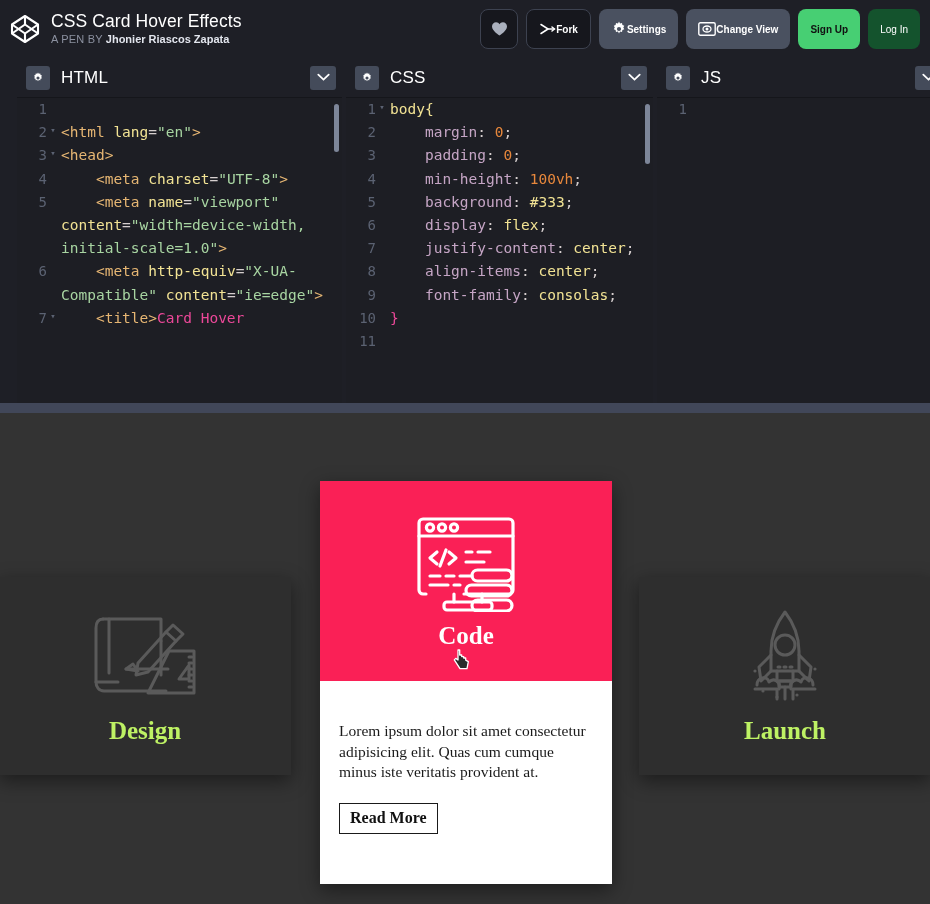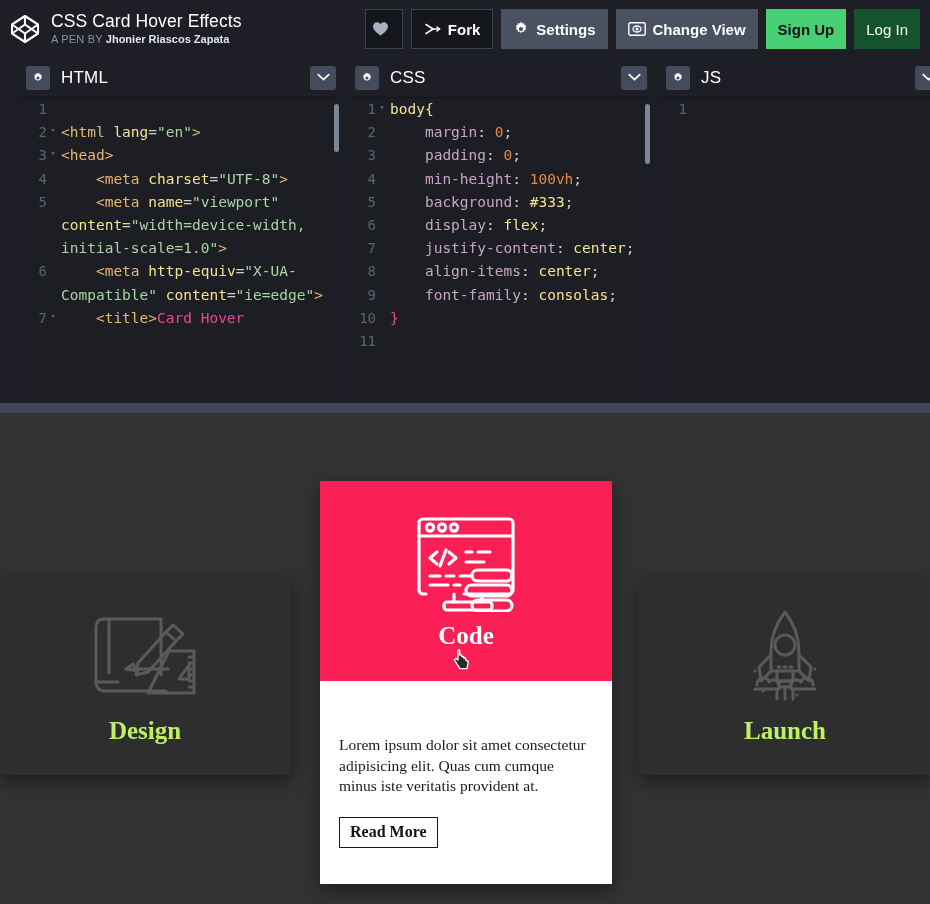--- a/index.html
+++ b/index.html
@@ -47,26 +47,25 @@
     color: #8c91a0;
     white-space: nowrap;
     letter-spacing: .2px;
   }
   .pen-by .author { color: #e3e6ee; font-weight: bold; letter-spacing: 0; }
 
   .tb-actions { display: flex; align-items: center; gap: 8px; flex: 0 0 auto; }
   .btn {
     height: 40px;
     box-sizing: border-box;
-    border-radius: 0;
+    border-radius: 8px;
     display: flex;
     align-items: center;
-    gap: 7px;
     padding: 0 12px;
-    font-size: 15px;
+    font-size: 10px;
     color: #ffffff;
     cursor: pointer;
     border: none;
     white-space: nowrap;
     font-family: "Liberation Sans", sans-serif;
   }
   .btn-outline { background: #16171d; border: 1px solid #3d4250; }
   .btn-grey { background: #4a5160; }
   .btn-green { background: #47cf73; color: #111; font-weight: bold; }
   .btn-heart { width: 38px; justify-content: center; padding: 0; }
@@ -237,21 +236,21 @@
   .center-label {
     font-family: "Liberation Serif", serif;
     font-weight: bold;
     font-size: 25px;
     color: #ffffff;
     margin-top: 6px;
   }
   .cursor-hand { position: absolute; left: 133px; top: 168px; }
   .center-body {
     flex: 1 1 auto;
-    padding: 54px 19px 0 19px;
+    padding: 40px 19px 0 19px;
     box-sizing: border-box;
   }
   .center-text {
     font-family: "Liberation Serif", serif;
     font-size: 15.5px;
     line-height: 20.5px;
     color: #1a1a1a;
     margin: 0 0 20px 0;
   }
   .read-more {

